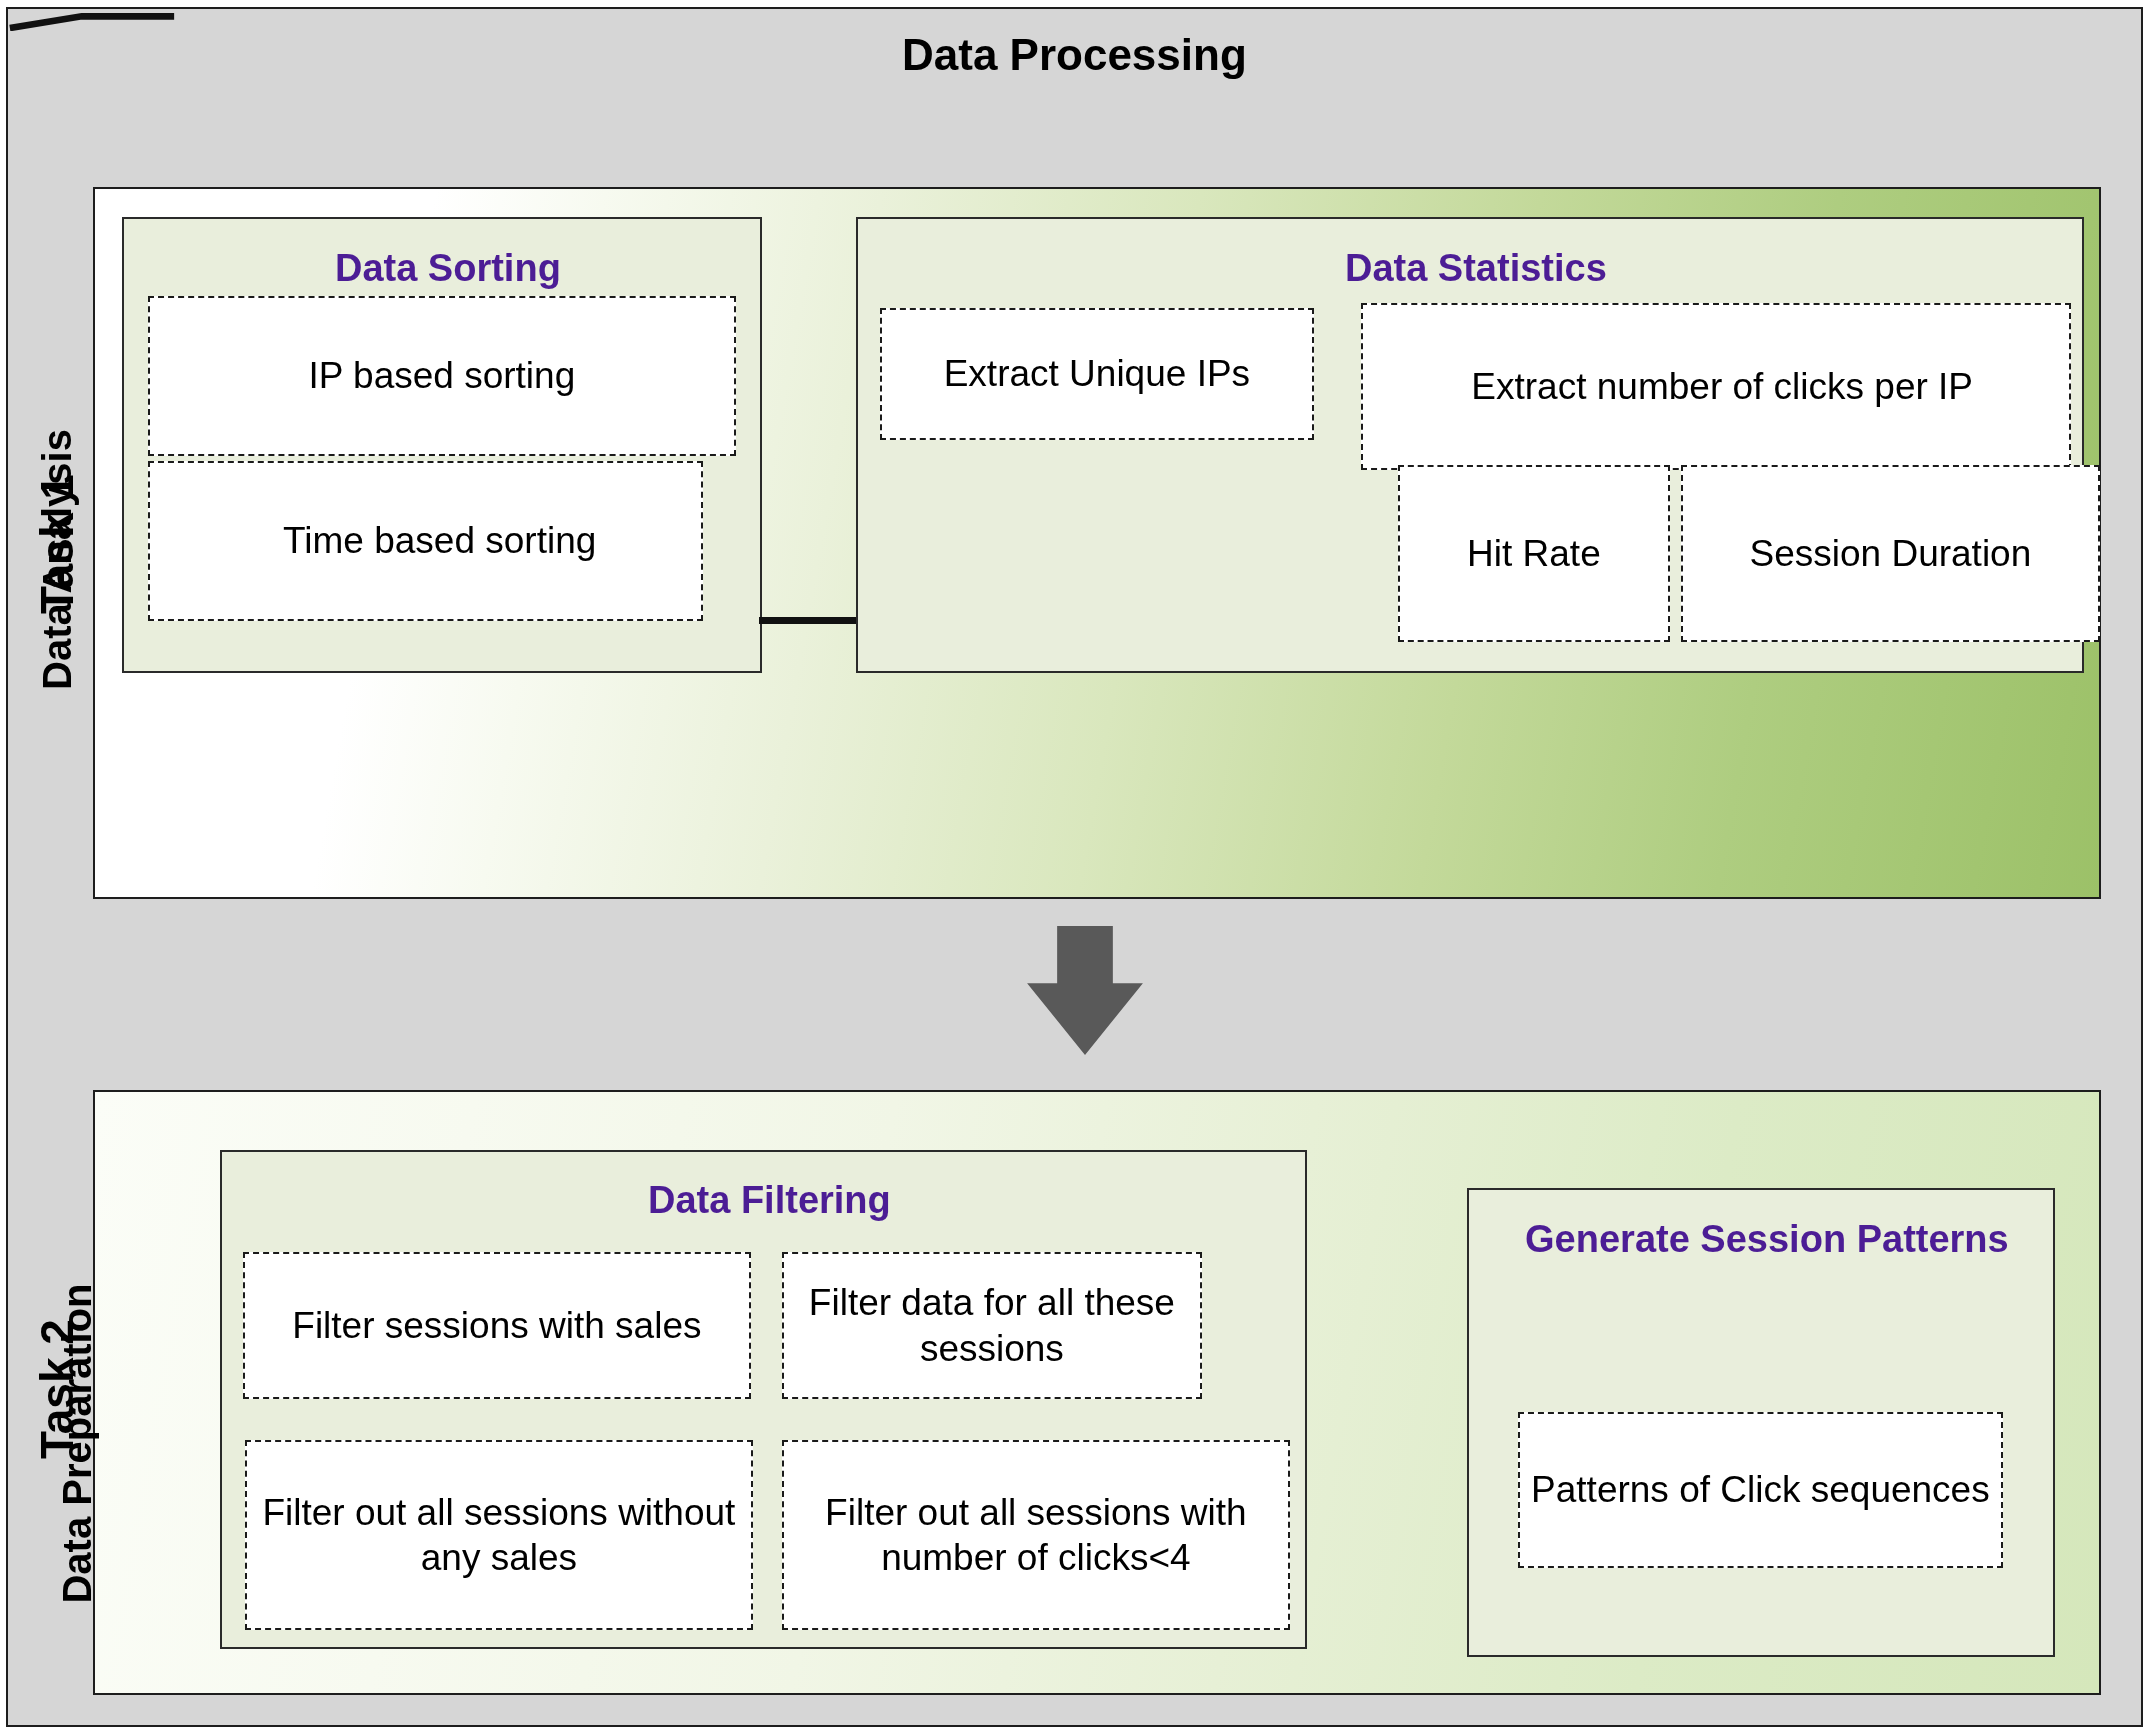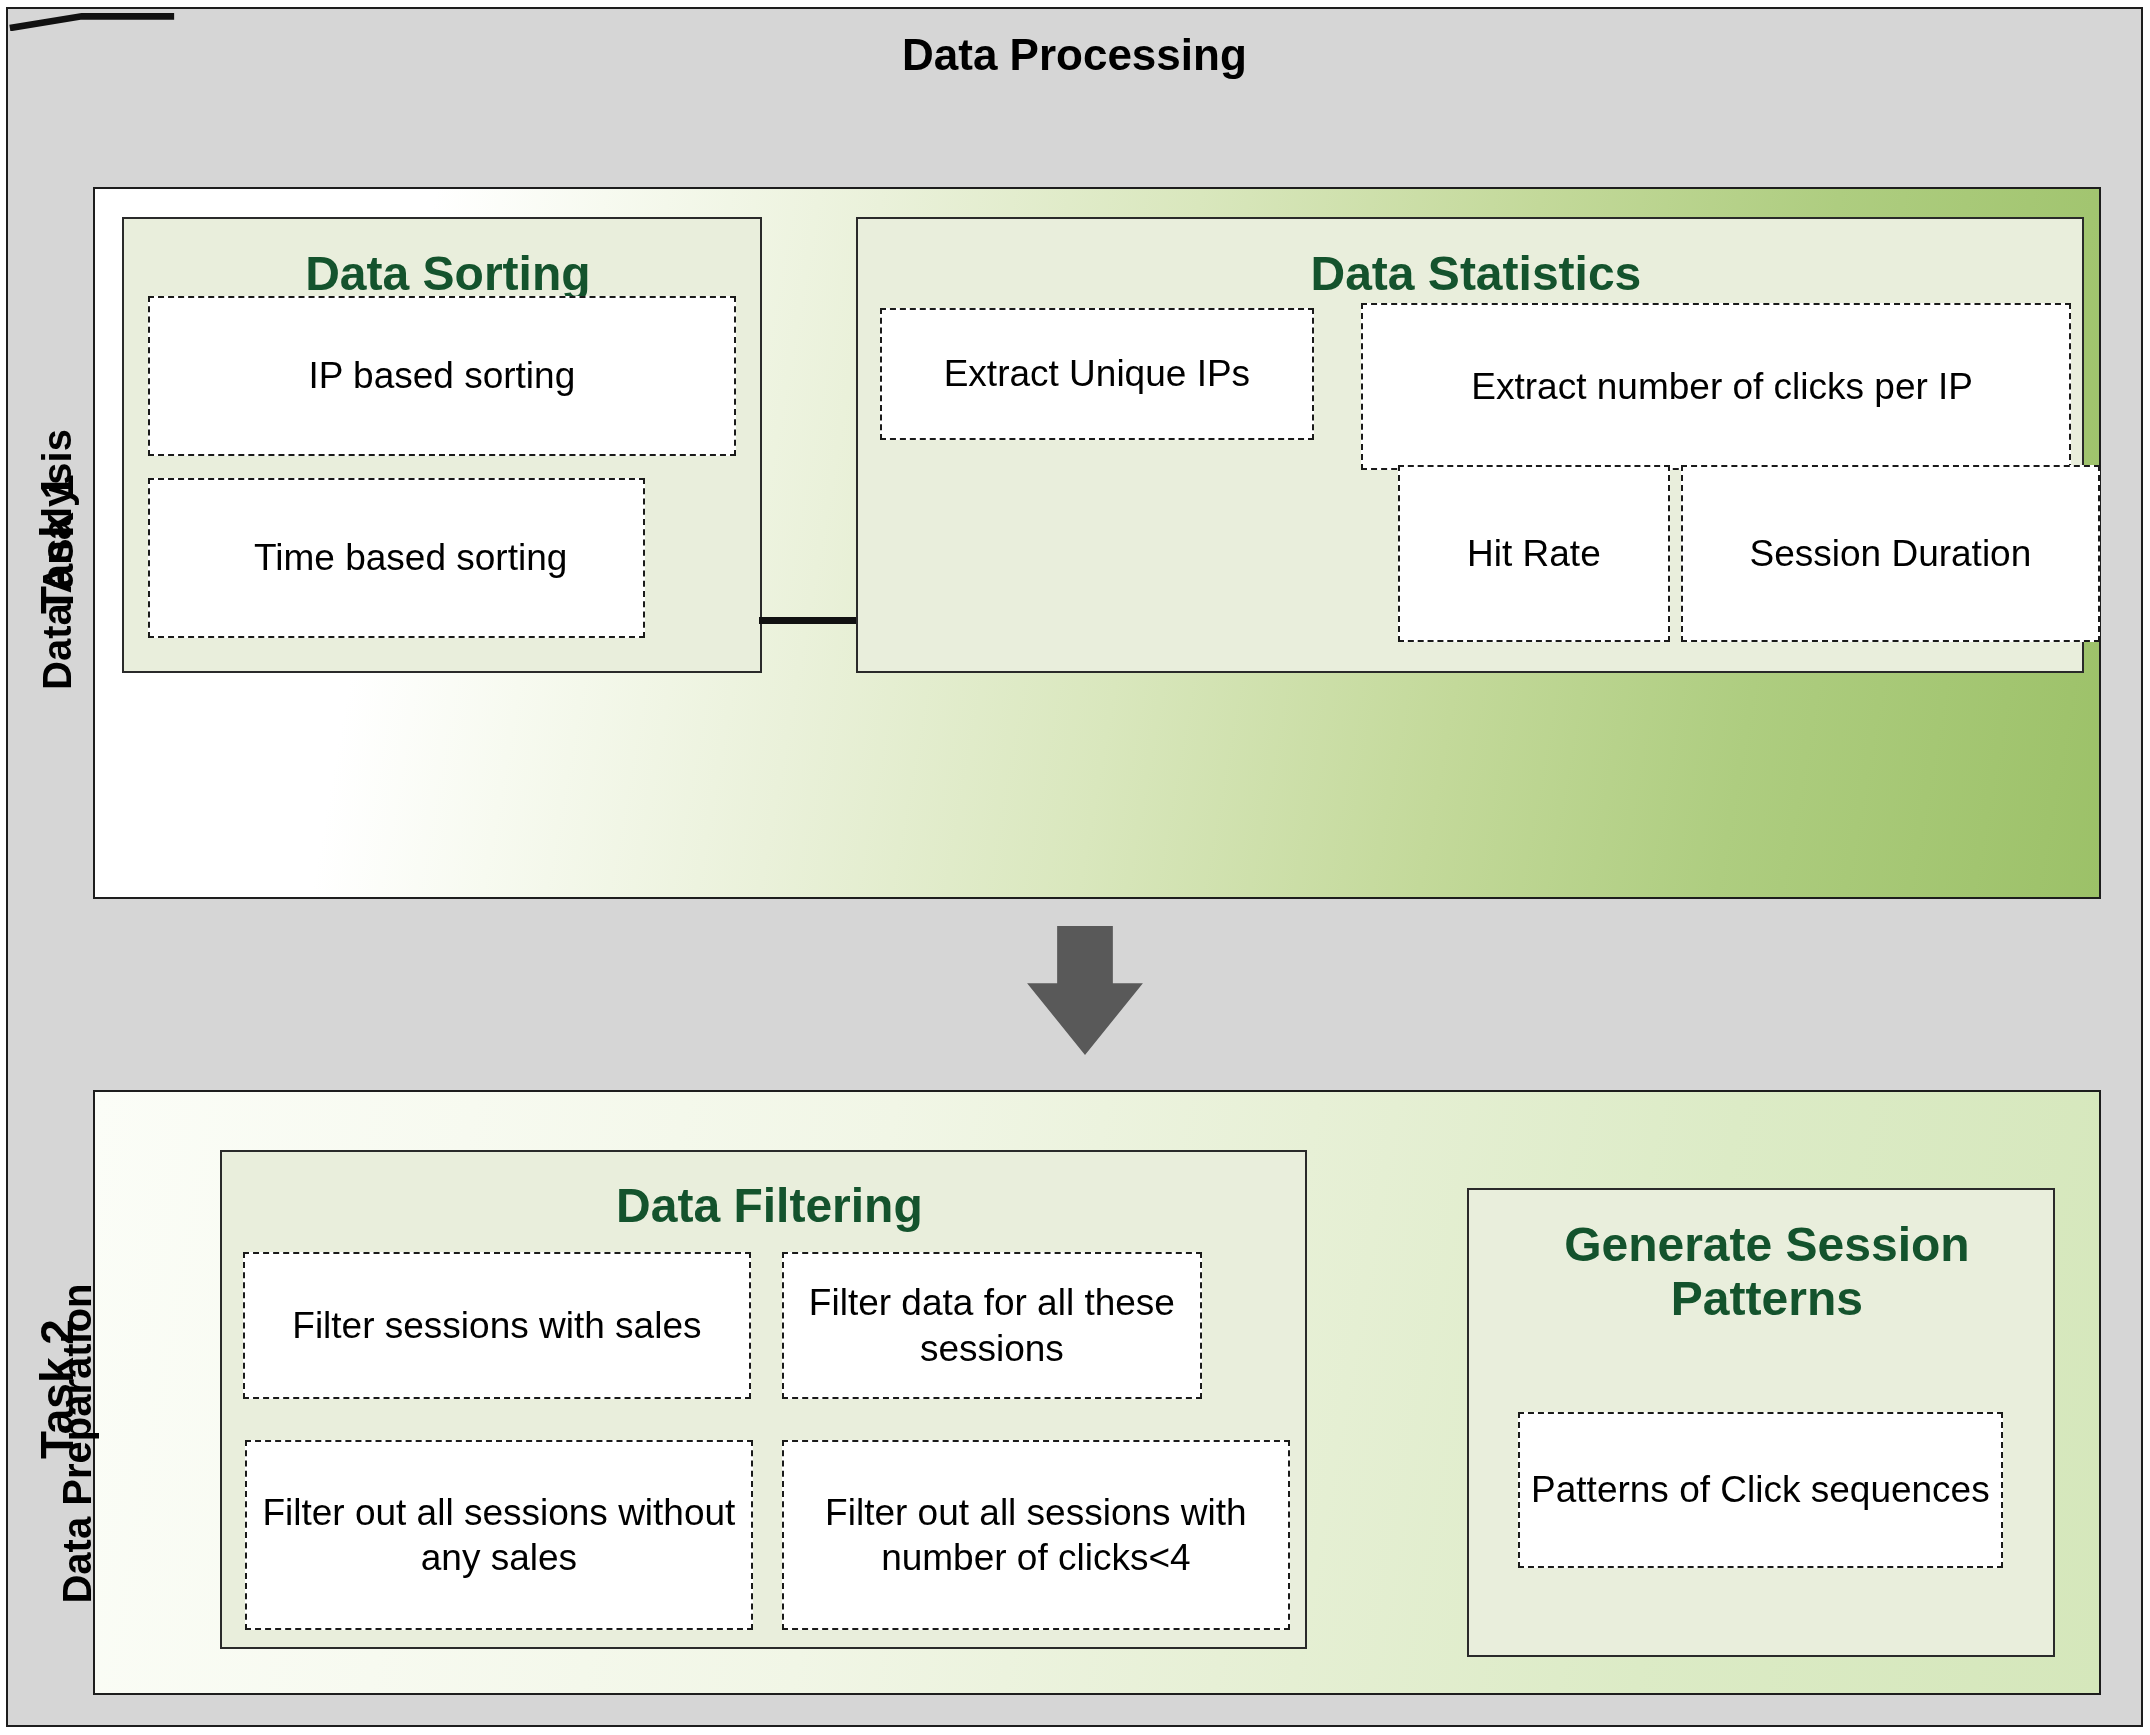--- a/index.html
+++ b/index.html
@@ -90,23 +90,23 @@
   .group-box {
     position: absolute;
     box-sizing: border-box;
     border: 2.2px solid #2a2a2a;
     background: #e9eedc;
   }
   .group-title {
     position: absolute;
     left: 0; right: 0;
     text-align: center;
-    font-size: 48px;
-    font-weight: bold;
-    color: #14532d;
+    font-size: 38px;
+    font-weight: bold;
+    color: #4c1d95;
     line-height: 1.12;
     padding-left: 12px;
   }
 
   
   .leaf {
     position: absolute;
     box-sizing: border-box;
     border: 2.9px dashed #1a1a1a;
     background: #ffffff;
@@ -117,21 +117,21 @@
     font-size: 37px;
     color: #000;
     line-height: 1.24;
     padding: 2.9px 7.4px;
   }
 
   
   #box-data-sorting { left: 114px; top: 208px; width: 640px; height: 456px; }
   #title-data-sorting { top: 28px; }
   #leaf-ip-sorting   { left: 140px; top: 287px; width: 588px; height: 160px; }
-  #leaf-time-sorting { left: 140px; top: 469px; width: 497px; height: 160px; padding-left: 36px; }
+  #leaf-time-sorting { left: 140px; top: 452px; width: 555px; height: 160px; padding-left: 36px; }
 
   
   #box-data-statistics { left: 848px; top: 208px; width: 1228px; height: 456px; }
   #title-data-statistics { top: 28px; }
   #leaf-unique-ips     { left: 872px; top: 299px; width: 434px; height: 132px; }
   #leaf-clicks-per-ip  { left: 1353px; top: 294px; width: 710px; height: 167px; padding-left: 20px; }
   #leaf-items-bought   { left: 872px; top: 456px; width: 508px; height: 177px; }
   #leaf-hit-rate       { left: 1390px; top: 456px; width: 272px; height: 177px; }
   #leaf-session-dur    { left: 1673px; top: 456px; width: 419px; height: 177px; }
 

